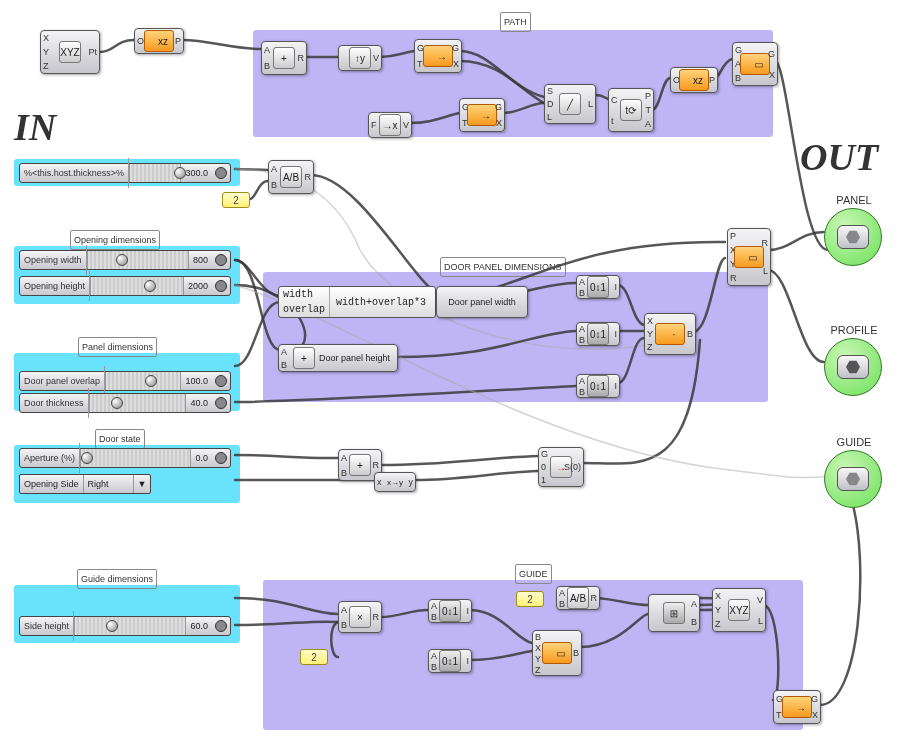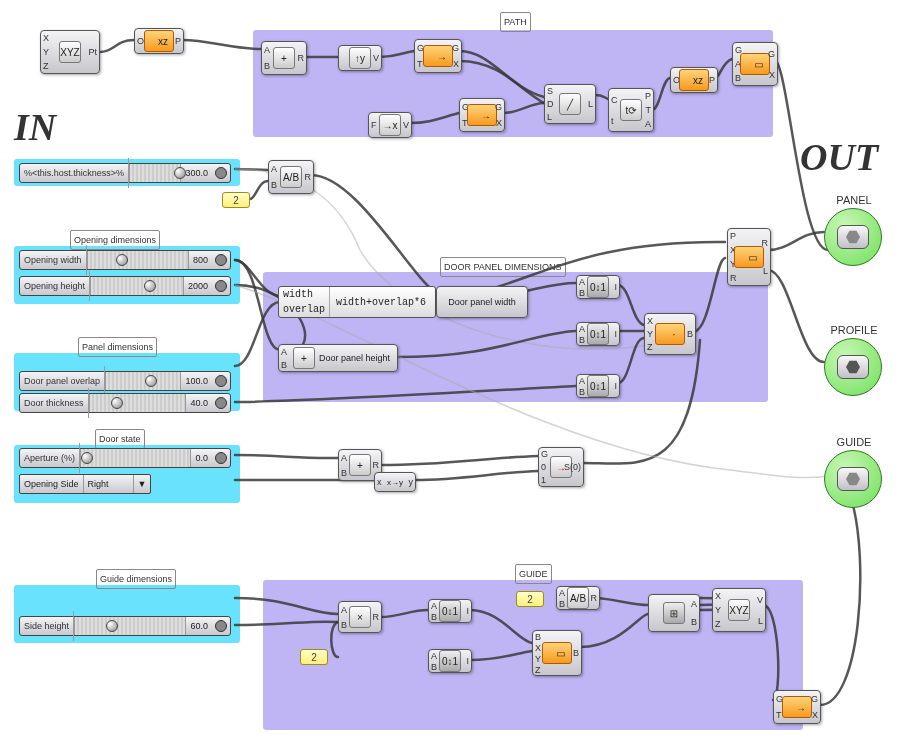--- a/index.html
+++ b/index.html
@@ -65,21 +65,21 @@
   <div class="grp-lbl" style="left:515px;top:564px">GUIDE</div>
 
   <div class="grp-in" style="left:14px;top:159px;width:226px;height:27px"></div>
   <div class="grp-in" style="left:14px;top:246px;width:226px;height:58px"></div>
   <div class="grp-lbl" style="left:70px;top:230px">Opening dimensions</div>
   <div class="grp-in" style="left:14px;top:353px;width:226px;height:58px"></div>
   <div class="grp-lbl" style="left:78px;top:337px">Panel dimensions</div>
   <div class="grp-in" style="left:14px;top:445px;width:226px;height:58px"></div>
   <div class="grp-lbl" style="left:95px;top:429px">Door state</div>
   <div class="grp-in" style="left:14px;top:585px;width:226px;height:58px"></div>
-  <div class="grp-lbl" style="left:96px;top:569px">Guide dimensions</div>
+  <div class="grp-lbl" style="left:77px;top:569px">Guide dimensions</div>
 
   <svg class="wires">
     <path class="w" d="M100,52 C115,52 115,40 134,40"></path>
     <path class="w" d="M182,40 C210,40 230,49 261,49"></path>
     <path class="w" d="M305,57 C320,57 325,57 338,57"></path>
     <path class="w" d="M380,57 C395,57 398,54 414,51"></path>
     <path class="w" d="M460,51 C490,51 510,88 544,97"></path>
     <path class="w" d="M460,61 C500,61 520,90 544,103"></path>
     <path class="w" d="M594,95 C600,95 600,95 608,99"></path>
     <path class="w" d="M652,110 C660,110 662,79 670,78"></path>
@@ -339,21 +339,21 @@
       </div>
       <div class="val">60.0</div>
       <div class="out"></div>
     </div>
 
   <div class="expr" style="left:278px;top:286px;width:156px;height:30px">
     <div class="in">
         <span>width</span>
         <span>overlap</span>
       </div>
-    <div class="tx">width+overlap*6</div>
+    <div class="tx">width+overlap*3</div>
   </div>
   <div class="comp" style="left:436px;top:286px;width:90px;height:30px;">
       <div class="body" style="font-size:9px">Door panel width</div>
     </div>
   <div class="comp" style="left:278px;top:344px;width:118px;height:26px">
       <div class="port-l">
         <span>A</span>
         <span>B</span>
       </div>
       <div class="body" style="justify-content:flex-start;padding-left:14px;font-size:9px">

